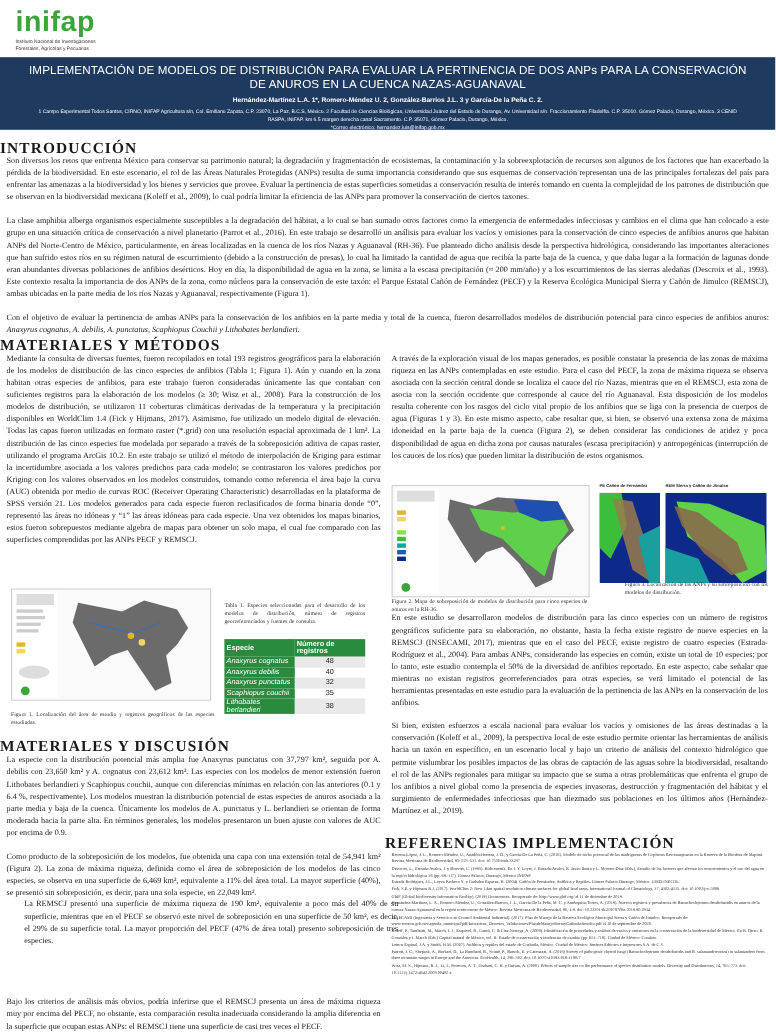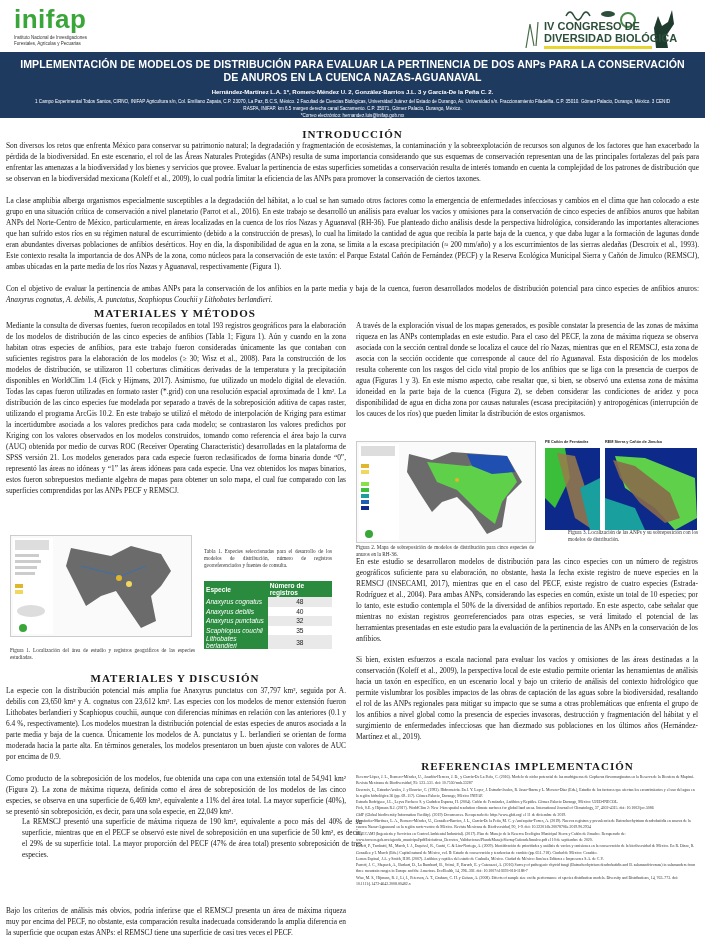--- a/index.html
+++ b/index.html
@@ -5,24 +5,24 @@
   html,body{margin:0;padding:0;background:#fff;}
   body{width:705px;height:938px;position:relative;overflow:hidden;font-family:"Liberation Serif",serif;color:#1a1a1a;}
   .header{position:absolute;left:0;top:0;width:705px;height:52px;background:#fff;}
   .logo-inifap{position:absolute;left:14px;top:6px;}
   .logo-word{font-family:"Liberation Sans",sans-serif;font-weight:bold;font-size:26px;color:#3aa63a;letter-spacing:0.5px;line-height:26px;}
   .logo-sub{font-family:"Liberation Sans",sans-serif;font-size:4.5px;color:#333;line-height:6px;margin-top:3px;}
   .logo-congreso{position:absolute;right:24px;top:6px;width:165px;height:44px;}
   .cong-text{position:absolute;left:28px;top:14px;font-family:"Liberation Sans",sans-serif;font-weight:bold;font-size:11px;line-height:12px;color:#2d4e3a;}
   .cong-bar{position:absolute;left:28px;top:40px;width:108px;height:3px;background:#e7d531;}
   .banner{position:absolute;left:0;top:52px;width:705px;height:66px;background:#1f3a5f;color:#fff;text-align:center;font-family:"Liberation Sans",sans-serif;}
-  .title{font-weight:bold;font-size:10.6px;line-height:13px;margin-top:6px;padding:0 19px;letter-spacing:0.1px;}
+  .title{font-weight:normal;font-size:10.6px;line-height:13px;margin-top:6px;padding:0 19px;letter-spacing:0.1px;}
   .authors{font-size:6px;margin-top:5px;font-weight:bold;}
   .affil{font-size:4.6px;line-height:7px;margin-top:3px;padding:0 30px;}
-  .sec-title{font-family:"Liberation Serif",serif;font-weight:bold;letter-spacing:1px;text-align:center;font-size:11px;position:absolute;}
+  .sec-title{font-family:"Liberation Serif",serif;font-weight:bold;letter-spacing:1px;font-size:14px;position:absolute;}
   .para{font-size:7.4px;line-height:11px;text-align:justify;position:absolute;margin:0;}
   .refs{position:absolute;left:356px;top:774px;width:342px;font-size:3.9px;line-height:6.3px;color:#333;}
   .refs p{margin:0;}
   .map{position:absolute;border:1px solid #ccc;background:#eee;}
   .caption{position:absolute;font-size:5.2px;line-height:7px;text-align:justify;color:#333;}
   table.species{position:absolute;left:204px;top:581px;width:128px;border-collapse:collapse;font-family:"Liberation Sans",sans-serif;font-size:6.6px;}
   table.species th{background:#2a8a3e;color:#fff;text-align:left;font-weight:bold;padding:1px 2px;}
   table.species th.n{text-align:left;}
   table.species td{padding:0 2px;height:9.6px;}
   table.species td.sp{background:#2a8a3e;color:#fff;font-style:italic;}
@@ -34,48 +34,34 @@
 <body>
 
 <div class="header">
   <div class="logo-inifap">
     <div class="logo-word"><span>inifap</span></div>
     <div class="logo-sub">
       <div>Instituto Nacional de Investigaciones</div>
       <div>Forestales, Agrícolas y Pecuarias</div>
     </div>
   </div>
-  <div class="logo-congreso">
-    <svg width="165" height="44" style="position:absolute;left:0;top:0;">
-      <path d="M10 42 L14 18 L18 40 M20 40 L22 16" stroke="#4a6b4a" stroke-width="1.2" fill="none"></path>
-      <path d="M50 10 q4 -8 8 0 q4 8 8 0 q4 -8 8 0" stroke="#2d4e3a" stroke-width="1.5" fill="none"></path>
-      <ellipse cx="92" cy="8" rx="7" ry="3" fill="#2d4e3a"></ellipse>
-      <circle cx="112" cy="14" r="7" fill="none" stroke="#4a8a4a" stroke-width="2"></circle>
-      <path d="M140 42 L138 22 L142 10 L146 20 L152 16 L156 4 L158 18 L150 30 L152 42 Z" fill="#1f3b2e"></path>
-    </svg>
-    <div class="cong-text">
-      <div>IV CONGRESO DE</div>
-      <div>DIVERSIDAD BIOLÓGICA</div>
-    </div>
-    <div class="cong-bar"></div>
-  </div>
 </div>
 
 <div class="banner">
   <div class="title">IMPLEMENTACIÓN DE MODELOS DE DISTRIBUCIÓN PARA EVALUAR LA PERTINENCIA DE DOS ANPs PARA LA CONSERVACIÓN DE ANUROS EN LA CUENCA NAZAS-AGUANAVAL</div>
   <div class="authors">Hernández-Martínez L.A. 1*, Romero-Méndez U. 2, González-Barrios J.L. 3 y García-De la Peña C. 2.</div>
   <div class="affil">1 Campo Experimental Todos Santos, CIRNO, INIFAP Agricultura s/n, Col. Emiliano Zapata, C.P. 23070, La Paz, B.C.S, México. 2 Facultad de Ciencias Biológicas, Universidad Juárez del Estado de Durango, Av. Universidad s/n. Fraccionamiento Filadelfia. C.P. 35010. Gómez Palacio, Durango, México. 3 CENID RASPA, INIFAP. km 6.5 margen derecha canal Sacramento. C.P. 35071, Gómez Palacio, Durango, México.</div>
   <div class="affil" style="margin-top:0">*Correo electrónico: hernandez.luis@inifap.gob.mx</div>
 </div>
 
 <div class="sec-title" style="left:0;width:705px;top:128px;">INTRODUCCIÓN</div>
 <p class="para" style="left:6px;top:140px;width:693px;">Son diversos los retos que enfrenta México para conservar su patrimonio natural; la degradación y fragmentación de ecosistemas, la contaminación y la sobreexplotación de recursos son algunos de los factores que han exacerbado la pérdida de la biodiversidad. En este escenario, el rol de las Áreas Naturales Protegidas (ANPs) resulta de suma importancia considerando que sus esquemas de conservación representan una de las principales fortalezas del país para enfrentar las amenazas a la biodiversidad y los bienes y servicios que provee. Evaluar la pertinencia de estas superficies sometidas a conservación resulta de interés tomando en cuenta la complejidad de los patrones de distribución que se observan en la biodiversidad mexicana (Koleff et al., 2009), lo cual podría limitar la eficiencia de las ANPs para promover la conservación de ciertos taxones.</p>
 <p class="para" style="left:6px;top:195px;width:693px;">La clase amphibia alberga organismos especialmente susceptibles a la degradación del hábitat, a lo cual se han sumado otros factores como la emergencia de enfermedades infecciosas y cambios en el clima que han colocado a este grupo en una situación crítica de conservación a nivel planetario (Parrot et al., 2016). En este trabajo se desarrolló un análisis para evaluar los vacíos y omisiones para la conservación de cinco especies de anfibios anuros que habitan ANPs del Norte-Centro de México, particularmente, en áreas localizadas en la cuenca de los ríos Nazas y Aguanaval (RH-36). Fue planteado dicho análisis desde la perspectiva hidrológica, considerando las importantes alteraciones que han sufrido estos ríos en su régimen natural de escurrimiento (debido a la construcción de presas), lo cual ha limitado la cantidad de agua que recibía la parte baja de la cuenca, y que daba lugar a la formación de lagunas donde eran abundantes diversas poblaciones de anfibios desérticos. Hoy en día, la disponibilidad de agua en la zona, se limita a la escasa precipitación (≈ 200 mm/año) y a los escurrimientos de las sierras aledañas (Descroix et al., 1993). Este contexto resalta la importancia de dos ANPs de la zona, como núcleos para la conservación de este taxón: el Parque Estatal Cañón de Fernández (PECF) y la Reserva Ecológica Municipal Sierra y Cañón de Jimulco (REMSCJ), ambas ubicadas en la parte media de los ríos Nazas y Aguanaval, respectivamente (Figura 1).</p>
 <p class="para" style="left:6px;top:283px;width:693px;">
-  <span>Con el objetivo de evaluar la pertinencia de ambas ANPs para la conservación de los anfibios en la parte media y baja de la cuenca, fueron desarrollados modelos de distribución potencial para cinco especies de anfibios anuros: </span><em>Anaxyrus cognatus, A. debilis, A. punctatus, Scaphiopus Couchii y Lithobates berlandieri.</em>
+  <span>Con el objetivo de evaluar la pertinencia de ambas ANPs para la conservación de los anfibios en la parte media y total de la cuenca, fueron desarrollados modelos de distribución potencial para cinco especies de anfibios anuros: </span><em>Anaxyrus cognatus, A. debilis, A. punctatus, Scaphiopus Couchii y Lithobates berlandieri.</em>
 </p>
 
 <div class="sec-title" style="left:0;width:350px;top:307px;">MATERIALES Y MÉTODOS</div>
 <p class="para" style="left:6px;top:320px;width:340px;">Mediante la consulta de diversas fuentes, fueron recopilados en total 193 registros geográficos para la elaboración de los modelos de distribución de las cinco especies de anfibios (Tabla 1; Figura 1). Aún y cuando en la zona habitan otras especies de anfibios, para este trabajo fueron consideradas únicamente las que contaban con suficientes registros para la elaboración de los modelos (≥ 30; Wisz et al., 2008). Para la construcción de los modelos de distribución, se utilizaron 11 coberturas climáticas derivadas de la temperatura y la precipitación disponibles en WorldClim 1.4 (Fick y Hijmans, 2017). Asimismo, fue utilizado un modelo digital de elevación. Todas las capas fueron utilizadas en formato raster (*.grid) con una resolución espacial aproximada de 1 km². La distribución de las cinco especies fue modelada por separado a través de la sobreposición aditiva de capas raster, utilizando el programa ArcGis 10.2. En este trabajo se utilizó el método de interpolación de Kriging para estimar la incertidumbre asociada a los valores predichos para cada modelo; se contrastaron los valores predichos por Kriging con los valores observados en los modelos construidos, tomando como referencia el área bajo la curva (AUC) obtenida por medio de curvas ROC (Receiver Operating Characteristic) desarrolladas en la plataforma de SPSS versión 21. Los modelos generados para cada especie fueron reclasificados de forma binaria donde “0”, representó las áreas no idóneas y “1” las áreas idóneas para cada especie. Una vez obtenidos los mapas binarios, estos fueron sobrepuestos mediante algebra de mapas para obtener un solo mapa, el cual fue comparado con las superficies comprendidas por las ANPs PECF y REMSCJ.</p>
 
 <div class="map" style="left:10px;top:535px;width:180px;height:100px;background:#fff;">
   <svg width="180" height="100">
     <rect x="0" y="0" width="180" height="100" fill="#fafafa"></rect>
     <rect x="2" y="2" width="40" height="96" fill="#fff"></rect>
     <rect x="4" y="4" width="34" height="10" fill="#ddd"></rect>

